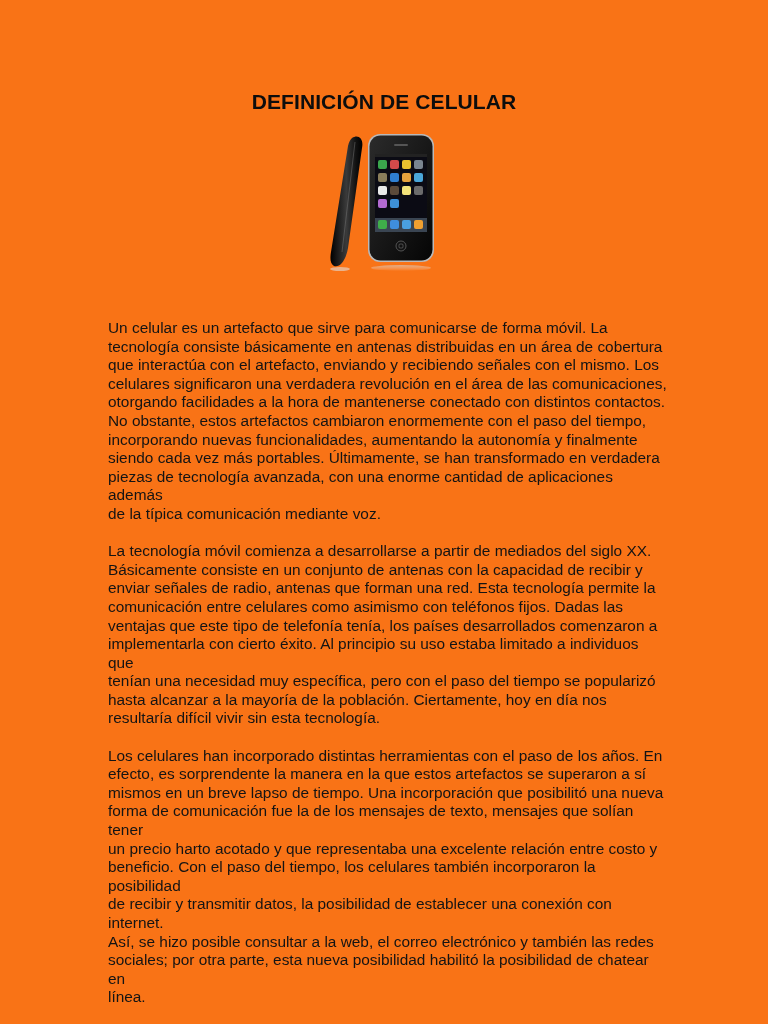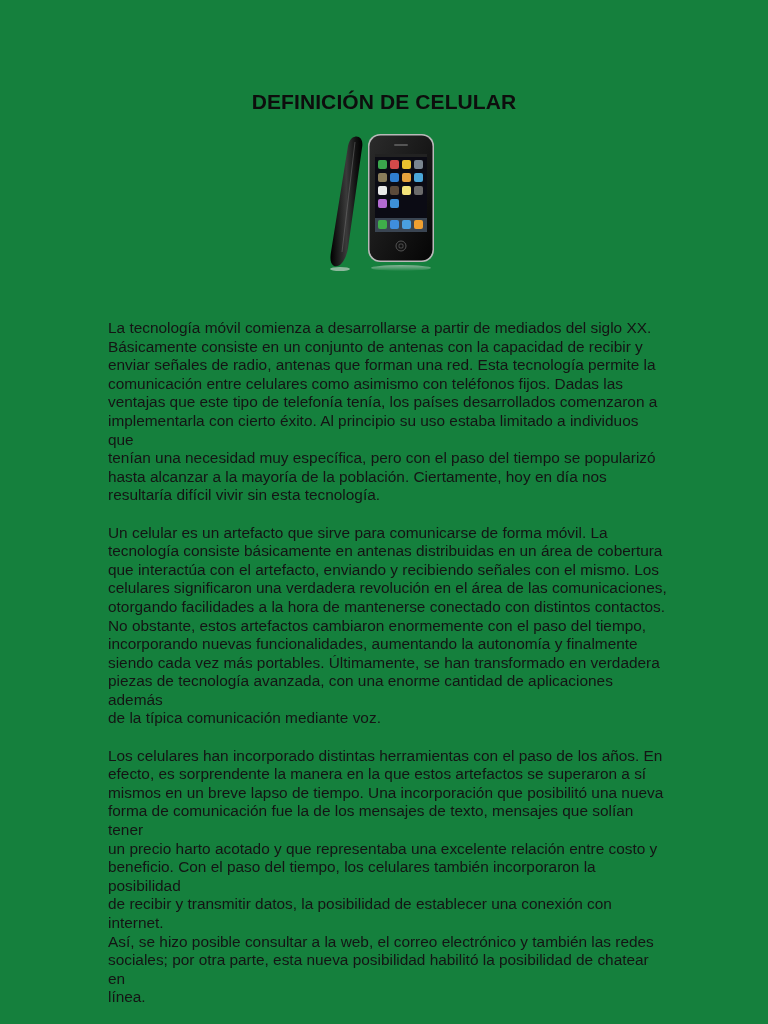--- a/index.html
+++ b/index.html
@@ -12,21 +12,21 @@
       height: 1024px;
       position: relative;
       overflow: hidden;
       font-family: "Liberation Sans", sans-serif;
       color: #111111;
     }
     .page {
       position: absolute;
       left: 0; top: 0;
       width: 768px; height: 1024px;
-      background: #15803d;
+      background: #f97316;
     }
     .title {
       position: absolute;
       left: 0;
       top: 90px;
       width: 768px;
       text-align: center;
       font-weight: bold;
       font-size: 21px;
       letter-spacing: 0.1px;
@@ -120,39 +120,39 @@
 
       <circle cx="79" cy="118" r="5" fill="#111" stroke="#555" stroke-width="1"></circle>
       <rect x="77" y="116" width="4" height="4" rx="1" fill="none" stroke="#777" stroke-width="0.6"></rect>
 
       <ellipse cx="79" cy="140" rx="30" ry="3" fill="url(#reflG)"></ellipse>
       <ellipse cx="18" cy="141" rx="10" ry="2" fill="#ddd" opacity="0.6"></ellipse>
     </svg>
   </div>
 
   <div class="body-text">
-    <p>La tecnología móvil comienza a desarrollarse a partir de mediados del siglo XX.
-Básicamente consiste en un conjunto de antenas con la capacidad de recibir y
-enviar señales de radio, antenas que forman una red. Esta tecnología permite la
-comunicación entre celulares como asimismo con teléfonos fijos. Dadas las
-ventajas que este tipo de telefonía tenía, los países desarrollados comenzaron a
-implementarla con cierto éxito. Al principio su uso estaba limitado a individuos que
-tenían una necesidad muy específica, pero con el paso del tiempo se popularizó
-hasta alcanzar a la mayoría de la población. Ciertamente, hoy en día nos
-resultaría difícil vivir sin esta tecnología.</p>
     <p>Un celular es un artefacto que sirve para comunicarse de forma móvil. La
 tecnología consiste básicamente en antenas distribuidas en un área de cobertura
 que interactúa con el artefacto, enviando y recibiendo señales con el mismo. Los
 celulares significaron una verdadera revolución en el área de las comunicaciones,
 otorgando facilidades a la hora de mantenerse conectado con distintos contactos.
 No obstante, estos artefactos cambiaron enormemente con el paso del tiempo,
 incorporando nuevas funcionalidades, aumentando la autonomía y finalmente
 siendo cada vez más portables. Últimamente, se han transformado en verdadera
 piezas de tecnología avanzada, con una enorme cantidad de aplicaciones además
 de la típica comunicación mediante voz.</p>
+    <p>La tecnología móvil comienza a desarrollarse a partir de mediados del siglo XX.
+Básicamente consiste en un conjunto de antenas con la capacidad de recibir y
+enviar señales de radio, antenas que forman una red. Esta tecnología permite la
+comunicación entre celulares como asimismo con teléfonos fijos. Dadas las
+ventajas que este tipo de telefonía tenía, los países desarrollados comenzaron a
+implementarla con cierto éxito. Al principio su uso estaba limitado a individuos que
+tenían una necesidad muy específica, pero con el paso del tiempo se popularizó
+hasta alcanzar a la mayoría de la población. Ciertamente, hoy en día nos
+resultaría difícil vivir sin esta tecnología.</p>
     <p>Los celulares han incorporado distintas herramientas con el paso de los años. En
 efecto, es sorprendente la manera en la que estos artefactos se superaron a sí
 mismos en un breve lapso de tiempo. Una incorporación que posibilitó una nueva
 forma de comunicación fue la de los mensajes de texto, mensajes que solían tener
 un precio harto acotado y que representaba una excelente relación entre costo y
 beneficio. Con el paso del tiempo, los celulares también incorporaron la posibilidad
 de recibir y transmitir datos, la posibilidad de establecer una conexión con internet.
 Así, se hizo posible consultar a la web, el correo electrónico y también las redes
 sociales; por otra parte, esta nueva posibilidad habilitó la posibilidad de chatear en
 línea.</p>

